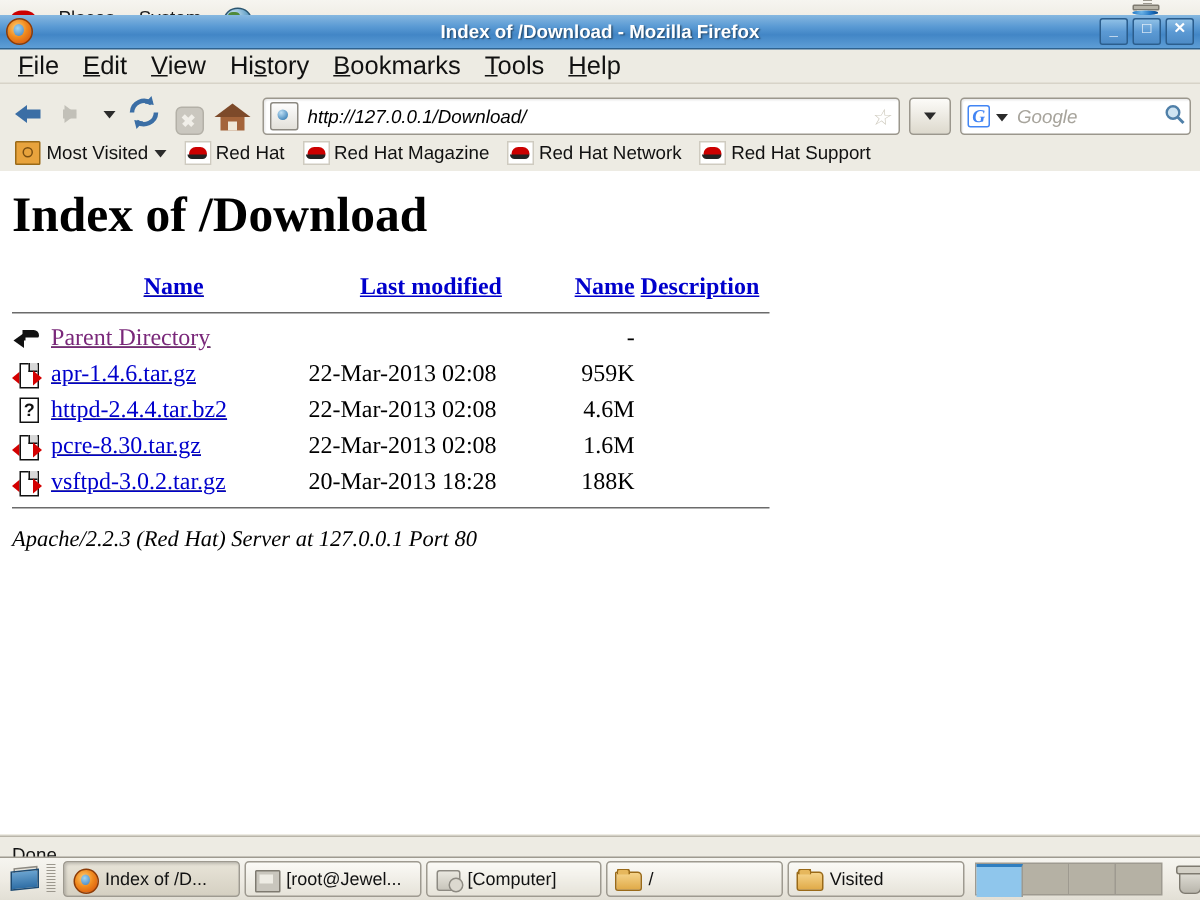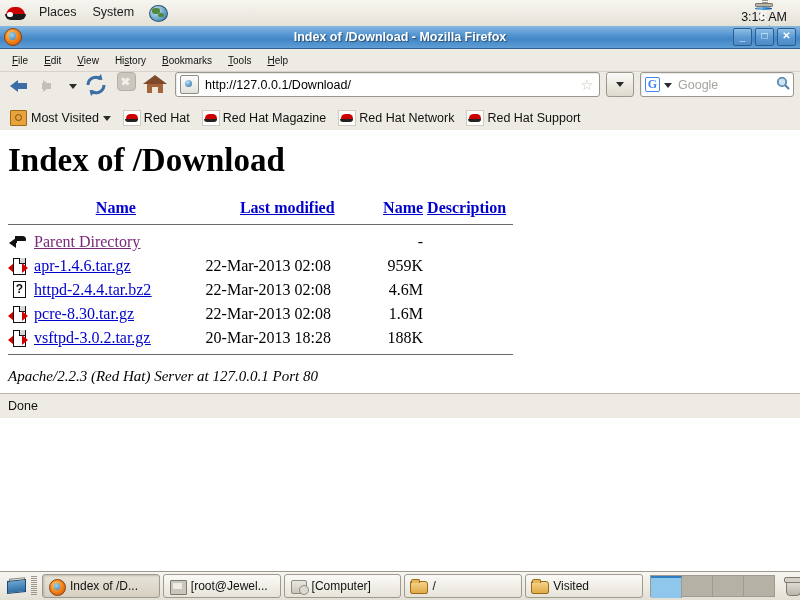--- a/index.html
+++ b/index.html
@@ -82,21 +82,21 @@
   }
   .vol-icon .wv{
     position:absolute;border:1.5px solid #3a3a3a;border-left-color:transparent;
     border-top-color:transparent;border-bottom-color:transparent;border-radius:50%;
   }
   .vol-icon .w1{left:11px;top:5px;width:3px;height:5px;}
   .vol-icon .w2{left:12px;top:2px;width:5px;height:11px;}
 
   
   .ff-window{
-    position:absolute;left:0;top:26px;width:800px;height:392px;
+    position:absolute;left:0;top:10px;width:800px;height:572px;
     background:#edebe3;
   }
   .titlebar{
     height:22px;width:800px;
     background:linear-gradient(to bottom,#87b8e0 0%,#5a9ad4 35%,#4286c6 60%,#5e9ed6 100%);
     border-bottom:1px solid #2e628f;
     display:flex;align-items:center;position:relative;
   }
   .ff-icon{
     width:16px;height:16px;margin-left:4px;border-radius:50%;position:relative;
@@ -124,28 +124,28 @@
     top:1px;line-height:12px;font-weight:bold;
   }
   .wb-min span{top:2px;}
 
   
   .menubar{
     height:22px;display:flex;align-items:center;padding-left:4px;
     background:#edebe3;border-bottom:1px solid #d7d3c8;
   }
   .menu-item{
-    padding:3px 8px;font-size:10px;color:#111;cursor:default;
+    padding:3px 8px;font-size:17px;color:#111;cursor:default;
   }
   .menu-item u{text-decoration:underline;}
 
   
   .navbar{
-    height:34px;display:flex;align-items:flex-start;padding:0 6px;
-    background:#edebe3;gap:2px;
+    height:34px;display:flex;align-items:flex-end;padding:0 6px;
+    background:#edebe3;gap:2px;font-style:italic;
   }
   .nav-btn{width:28px;height:28px;position:relative;cursor:default;}
   .arrow-back,.arrow-fwd{
     position:absolute;left:4px;top:8px;width:0;height:0;
   }
   .arrow-back{
     border-top:6px solid transparent;border-bottom:6px solid transparent;
     border-right:8px solid #3b6ea5;
   }
   .arrow-back:after{

